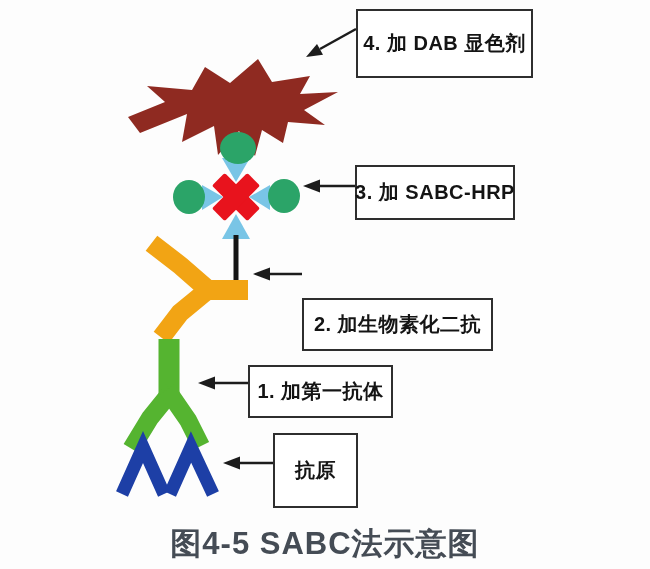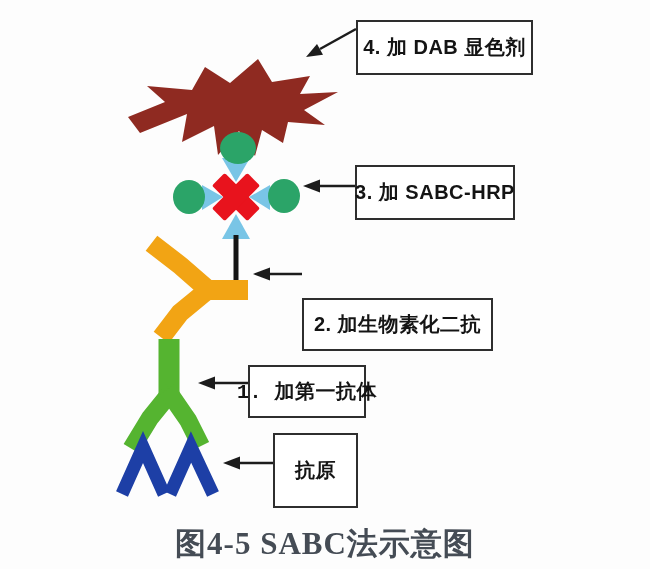--- a/index.html
+++ b/index.html
@@ -6,28 +6,28 @@
   .stage{
     position:relative;width:650px;height:569px;background:#fdfdfd;
     font-family:"Liberation Sans","DejaVu Sans",sans-serif;overflow:hidden;
   }
   .stage svg{position:absolute;left:0;top:0;}
   .label-box{
     position:absolute;box-sizing:border-box;background:#ffffff;
     border:2px solid #2e2e2e;display:flex;align-items:center;justify-content:center;
     font-weight:bold;font-size:20px;color:#141414;letter-spacing:.5px;white-space:nowrap;
   }
-  .box-dab{left:356px;top:20px;width:177px;height:55px;}
+  .box-dab{left:356px;top:9px;width:177px;height:69px;}
   .box-sabc{left:355px;top:165px;width:160px;height:55px;}
   .box-secondary{left:302px;top:255px;width:191px;height:53px;margin-top:43px;}
-  .box-primary{left:248px;top:365px;width:118px;height:53px;font-family:Liberation Mono, monospace;}
+  .box-primary{left:248px;top:365px;width:145px;height:53px;}
   .box-antigen{left:273px;top:433px;width:85px;height:75px;}
   .caption{
     position:absolute;left:0;right:0;top:523px;text-align:center;
-    font-size:31px;font-weight:600;color:#454c55;letter-spacing:1px;font-family:Liberation Serif, serif;
+    font-size:31px;font-weight:600;color:#454c55;letter-spacing:1px;
   }
 </style>
 </head>
 <body>
 
 <div class="stage">
 
   <svg width="650" height="569" viewBox="0 0 650 569">
 
     <polygon points="128,117 165,102 147,86 192,90 205,67 230,83 258,59 272,82 310,76 300,94 338,92 304,110 325,125 288,122 283,143 262,130 255,156 239,131 218,155 214,126 182,142 187,114 140,133" fill="#8f2a21"></polygon>

